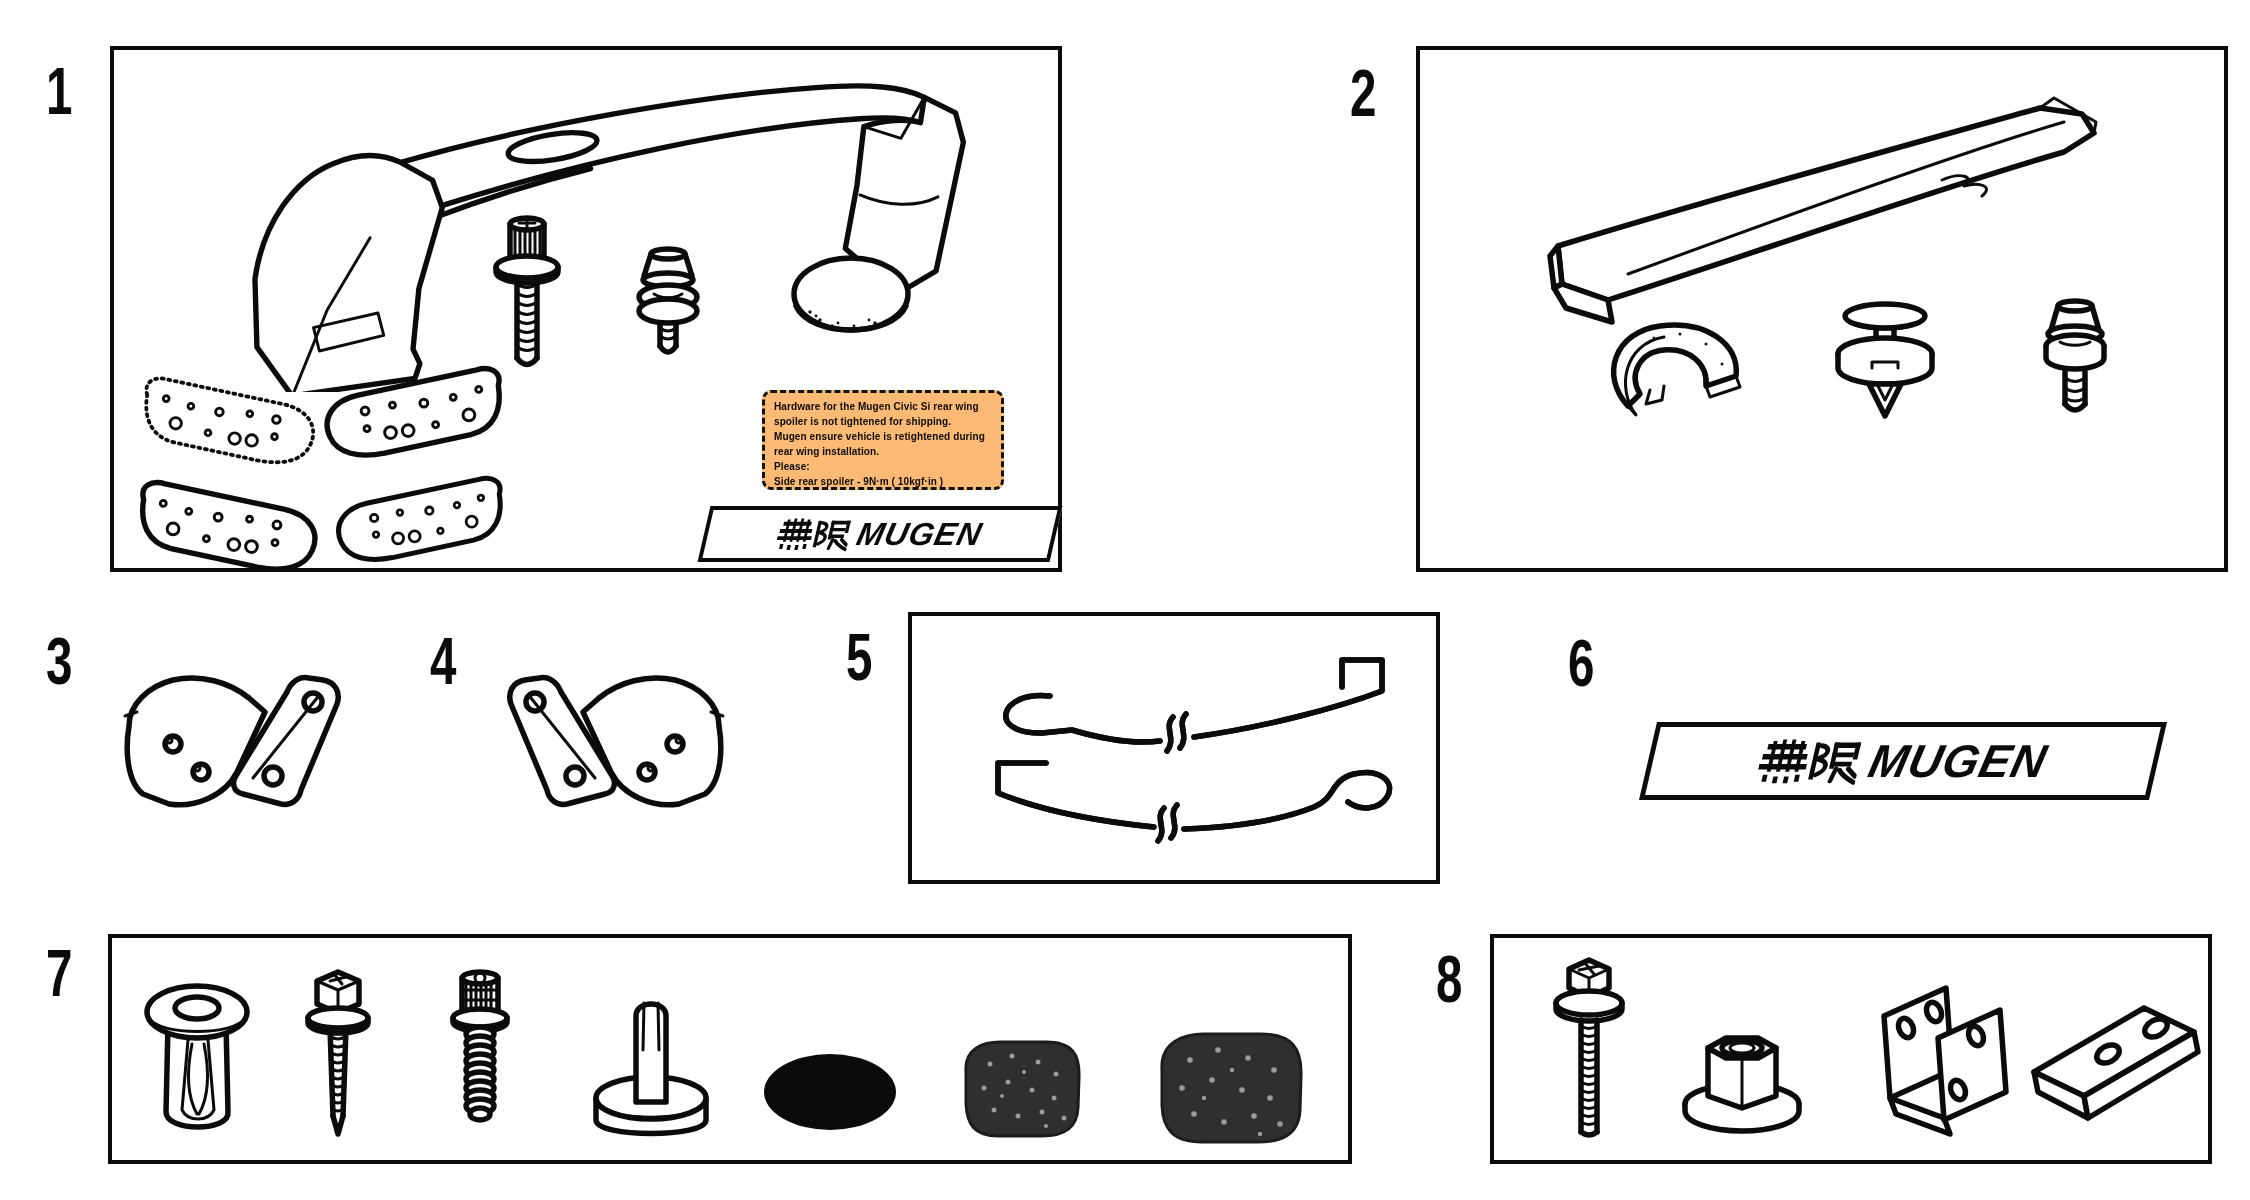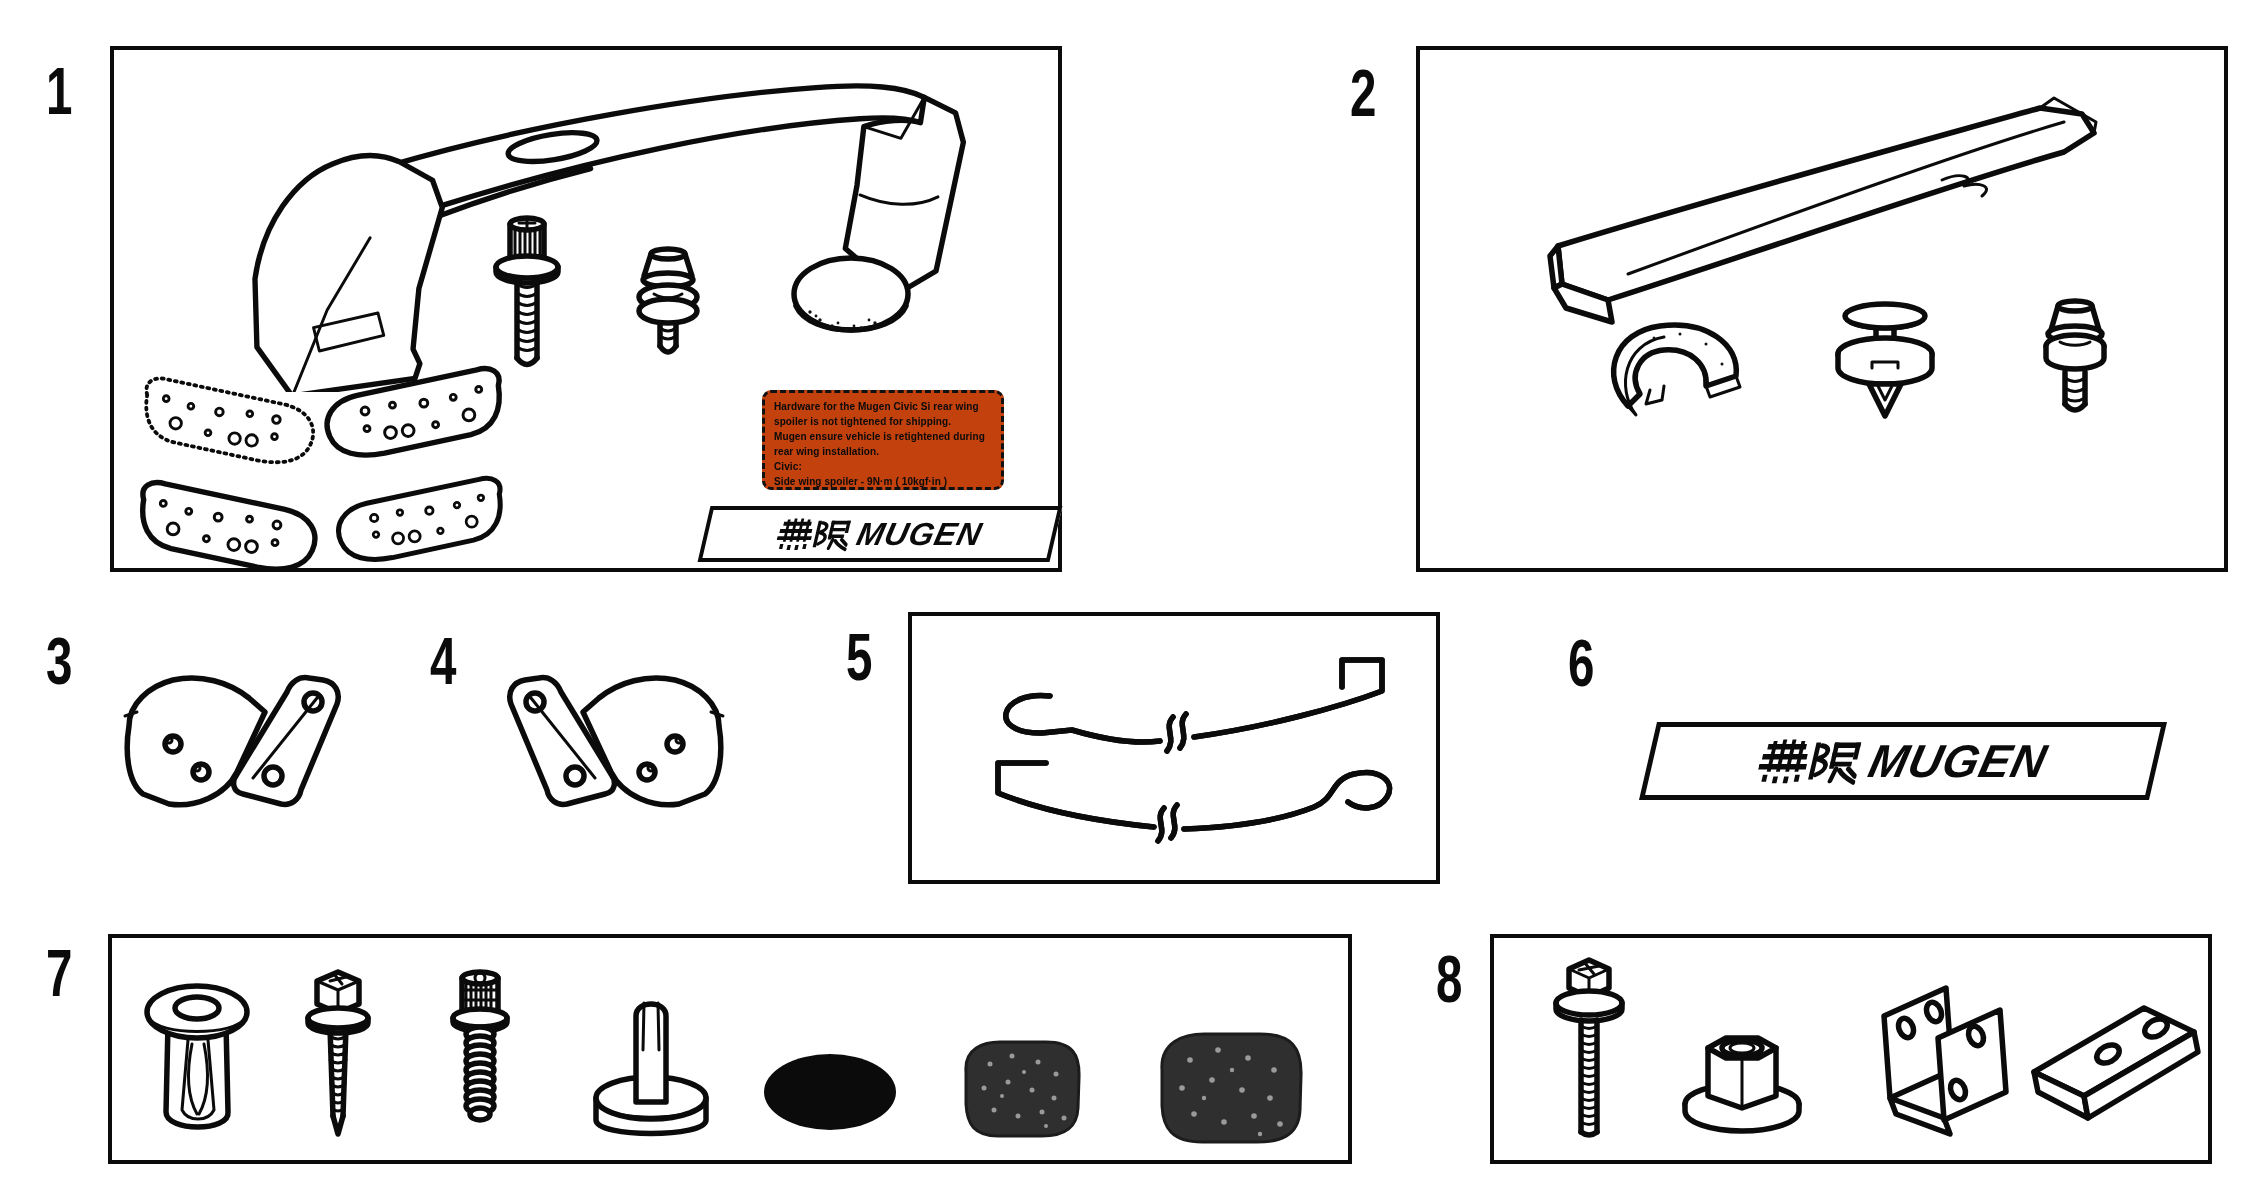--- a/index.html
+++ b/index.html
@@ -10,21 +10,21 @@
        transform:scaleX(.72);transform-origin:left top;color:#0b0b0b;letter-spacing:0;}
   .art{position:absolute;}
   .art *{stroke:#0b0b0b;stroke-width:5.5;fill:none;stroke-linecap:round;stroke-linejoin:round;}
   .art .f{fill:#ffffff;}
   .art .k{fill:#0b0b0b;stroke:none;}
   .art .t{stroke-width:3;}
   .art .dash{stroke-dasharray:2 5;stroke-width:4;}
   .art .dl{fill:#9a9a9a;stroke:none;}
   .art .dd{fill:#111111;stroke:none;}
   .art .pad{fill:#2f2f2f;stroke:#1c1c1c;stroke-width:3;}
-  .caution{position:absolute;border:3px dashed #111;border-radius:9px;background:#c2410c;
+  .caution{position:absolute;border:3px dashed #111;border-radius:9px;background:#fdba74;
            padding:6px 9px;box-sizing:border-box;}
   .caution div{font-size:10px;font-weight:700;line-height:1.5;white-space:nowrap;
                letter-spacing:.1px;filter:blur(.3px);}
   .emblem{position:absolute;border:5px solid #0b0b0b;background:#fff;
           transform:skewX(-13deg);display:flex;align-items:center;justify-content:center;
           box-sizing:border-box;gap:10px;}
   .emblem .word{font-weight:700;font-style:italic;letter-spacing:1px;color:#0b0b0b;line-height:1;}
   .emblem.small{border-width:4px;gap:7px;}
   .kanji *{stroke:none;fill:#0b0b0b;}
   .kanji .s{stroke:#0b0b0b;fill:none;stroke-width:6;stroke-linecap:round;}
@@ -152,22 +152,22 @@
           <circle class="t" cx="126" cy="74" r="6"></circle>
           <circle class="t" cx="150" cy="70" r="3"></circle>
       </g>
     </svg>
 
     <div class="caution" style="left:648px;top:340px;width:242px;height:100px">
       <div>Hardware for the Mugen Civic Si   rear wing</div>
       <div>spoiler is not tightened for shipping.</div>
       <div>Mugen ensure vehicle is  retightened during</div>
       <div>rear wing installation.</div>
-      <div>Civic:</div>
-      <div>Side wing spoiler - 9N·m ( 10kgf·in )</div>
+      <div>Please:</div>
+      <div>Side rear spoiler - 9N·m ( 10kgf·in )</div>
     </div>
 
     <div class="emblem small" style="left:590px;top:456px;width:352px;height:56px">
       <svg class="kanji" width="72" height="36" viewBox="0 0 130 64" role="img" aria-label="無限">
         <rect x="6" y="10" width="50" height="7"></rect>
           <rect x="2" y="23" width="58" height="7"></rect>
           <rect x="0" y="36" width="62" height="7"></rect>
         <rect x="12" y="6" width="5" height="40"></rect>
           <rect x="24" y="4" width="5" height="42"></rect>
           <rect x="36" y="4" width="5" height="42"></rect>

